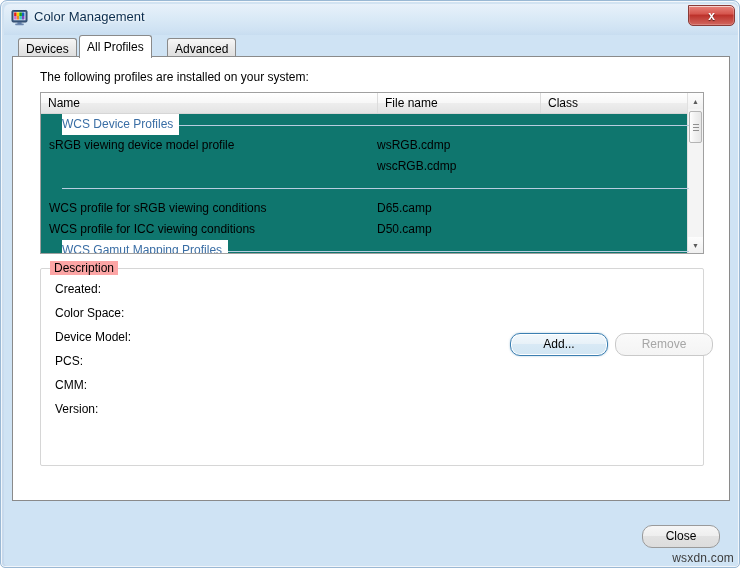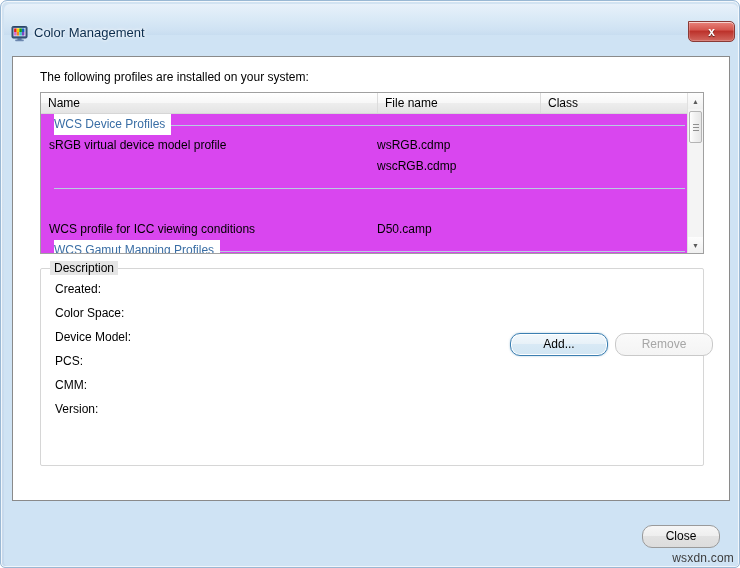--- a/index.html
+++ b/index.html
@@ -36,21 +36,21 @@
     height: 562px;
     border-radius: 6px 6px 4px 4px;
     background: linear-gradient(to bottom,
         #e8f1fa 0px, #dcebf7 12px, #cfe2f3 26px, #c8ddf0 31px, #cfe3f4 31px, #cfe3f4 100%);
     box-sizing: border-box;
   }
 
   
   .titlebar {
     position: absolute;
-    left: 0; top: 16px;
+    left: 0; top: 0;
     width: 734px;
     height: 28px;
     box-sizing: border-box;
   }
   .title-icon {
     position: absolute;
     left: 7px; top: 5px;
     width: 17px; height: 17px;
   }
   .title-text {
@@ -145,21 +145,21 @@
   }
 
   
   .listview {
     position: absolute;
     left: 27px; top: 35px;
     width: 664px;
     height: 162px;
     box-sizing: border-box;
     border: 1px solid #a0a0a0;
-    background: #d946ef;
+    background: #0f766e;
     overflow: hidden;
   }
   .lv-header {
     position: absolute;
     left: 0; top: 0;
     width: 100%;
     height: 21px;
     box-sizing: border-box;
     background: linear-gradient(to bottom, #ffffff 0%, #f7f7f7 50%, #ededed 51%, #e4e4e4 100%);
     border-bottom: 1px solid #d6d6d6;
@@ -210,21 +210,21 @@
   }
   .lv-cell-class {
     position: absolute;
     left: 500px; top: 0;
     width: 140px;
     overflow: hidden;
     white-space: nowrap;
   }
   .lv-group {
     position: absolute;
-    left: 0;
+    left: 8px;
     width: 648px;
     height: 21px;
     cursor: default;
   }
   .lv-group-label {
     position: absolute;
     left: 13px; top: 0;
     height: 21px;
     line-height: 21px;
     font-size: 12px;
@@ -301,21 +301,21 @@
     left: 27px; top: 211px;
     width: 664px;
     height: 198px;
     box-sizing: border-box;
     border: 1px solid #d6d6d6;
     border-radius: 2px;
   }
   .groupbox-title {
     position: absolute;
     left: 9px; top: -8px;
-    background: #e5e5e5;
+    background: #fca5a5;
     padding: 0 4px;
     font-size: 12px;
     color: #000;
     white-space: nowrap;
   }
   .desc-line {
     position: absolute;
     left: 14px;
     font-size: 12px;
     color: #000;
@@ -398,48 +398,58 @@
         </svg>
       </span>
       <span class="title-text">Color Management</span>
       <div class="close-btn">
         <span class="close-x">x</span>
       </div>
     </div>
 
     <div class="dialog-body">
 
+      <div class="tabstrip">
+        <div class="tab" id="tab0" style="left:6px;">Devices</div>
+        <div class="tab active" id="tab1" style="left:67px;">All Profiles</div>
+        <div class="tab" id="tab2" style="left:155px;">Advanced</div>
+      </div>
 
       <div class="tabpanel">
 
         <div class="intro-text">The following profiles are installed on your system:</div>
 
         <div class="listview">
           <div class="lv-header">
             <div class="lv-col" style="left:0px;width:337px;">Name</div>
             <div class="lv-col" style="left:337px;width:163px;">File name</div>
             <div class="lv-col" style="left:500px;width:148px;border-right:none;">Class</div>
           </div>
 
           <div class="lv-body" id="lv-body">
               <div class="lv-group" style="top: 0px;">
                 <span class="lv-group-line"></span>
                 <span class="lv-group-label">WCS Device Profiles</span>
               </div>
               <div class="lv-row" style="top: 21px;">
-                <span class="lv-cell-name">sRGB virtual device model profile</span>
+                <span class="lv-cell-name">sRGB viewing device model profile</span>
                 <span class="lv-cell-file">wsRGB.cdmp</span>
                 <span class="lv-cell-class"></span>
               </div>
               <div class="lv-row" style="top: 42px;">
                 <span class="lv-cell-file">wscRGB.cdmp</span>
                 <span class="lv-cell-class"></span>
               </div>
               <div class="lv-group" style="top: 63px;">
                 <span class="lv-group-line"></span>
+              </div>
+              <div class="lv-row" style="top: 84px;">
+                <span class="lv-cell-name">WCS profile for sRGB viewing conditions</span>
+                <span class="lv-cell-file">D65.camp</span>
+                <span class="lv-cell-class"></span>
               </div>
               <div class="lv-row" style="top: 105px;">
                 <span class="lv-cell-name">WCS profile for ICC viewing conditions</span>
                 <span class="lv-cell-file">D50.camp</span>
                 <span class="lv-cell-class"></span>
               </div>
               <div class="lv-group" style="top: 126px;">
                 <span class="lv-group-line"></span>
                 <span class="lv-group-label">WCS Gamut Mapping Profiles</span>
               </div>

